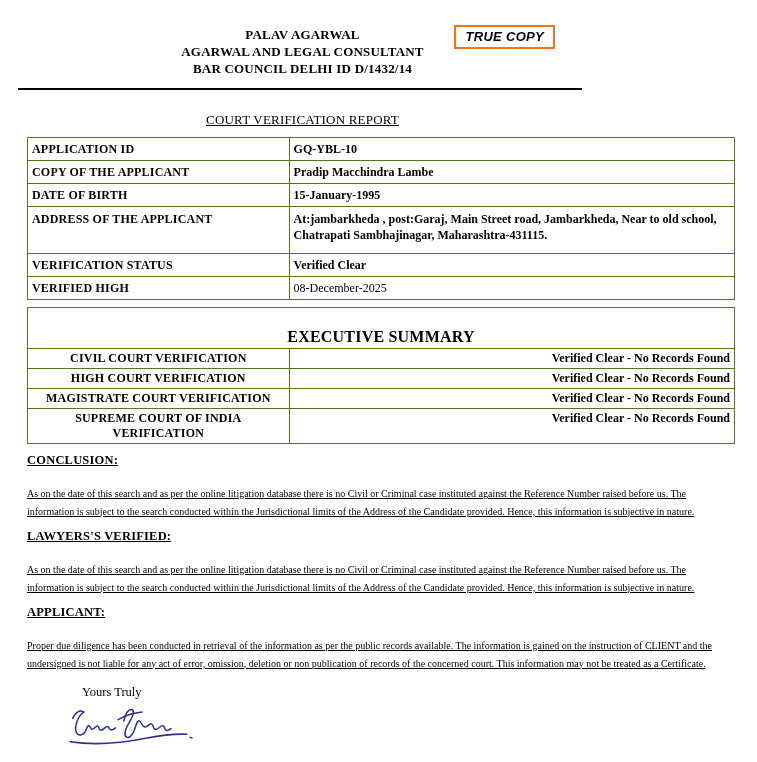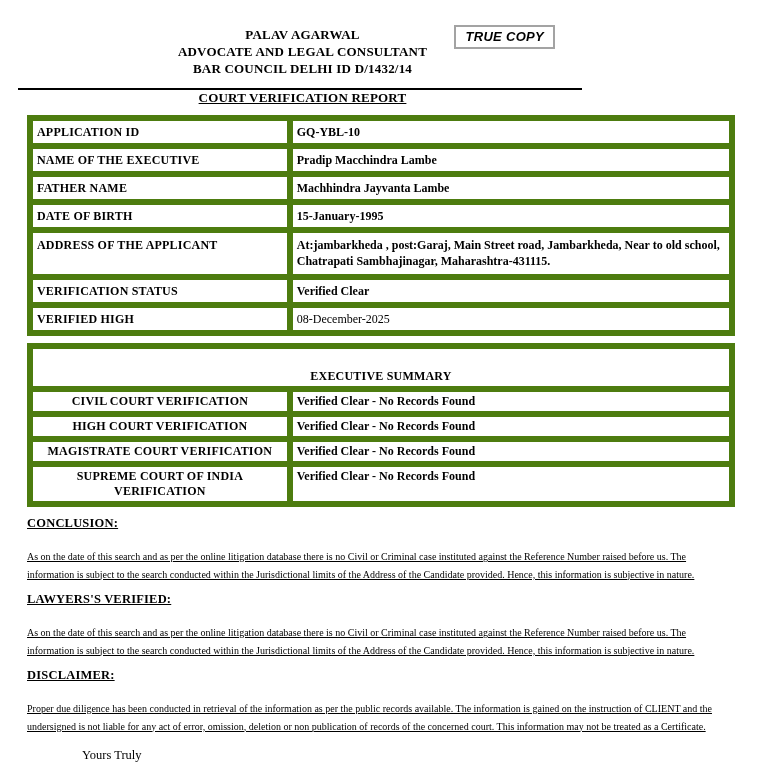--- a/index.html
+++ b/index.html
@@ -16,63 +16,63 @@
     width: 600px;
     height: 762px;
     padding: 26px 22px 0 27px;
   }
   
   .letterhead { text-align: center; line-height: 17px; }
   .letterhead div { font-weight: bold; font-size: 13px; letter-spacing: .2px; }
   .true-copy {
     position: absolute;
     top: 25px; right: 45px;
-    border: 2px solid #a3a3a3;
+    border: 2px solid #f97316;
     padding: 2px 9px 3px 9px;
     font-family: "Liberation Sans", sans-serif;
     font-weight: bold; font-style: italic;
     font-size: 13px; letter-spacing: .3px;
     background: #fff;
   }
   .rule {
     border: none;
     border-top: 2px solid #000;
     margin: 11px -4px 0 -9px;
   }
   .report-title {
     text-align: center;
-    font-weight: bold;
+    font-weight: normal;
     font-size: 13px;
     text-decoration: underline;
-    margin-top: 0;
+    margin-top: 22px;
     letter-spacing: .2px;
   }
   
   table {
     border-collapse: collapse;
     width: 708px;
     table-layout: fixed;
   }
   .details-table { margin-top: 9px; }
-  td, th { border: 6px solid #4d7c0f; font-size: 12px; vertical-align: top; }
+  td, th { border: 1px solid #4d7c0f; font-size: 12px; vertical-align: top; }
   col.c-label { width: 37%; }
   col.c-value { width: 63%; }
   .details-table td { padding: 4px 4px 3px 4px; height: 23px; }
   .details-table td.label { font-weight: bold; letter-spacing: .2px; }
   .details-table td.value { font-weight: bold; }
   .details-table tr.address-row td { height: 47px; line-height: 16px; }
   .details-table tr.verified-date-row td.value { font-weight: normal; }
   .summary-table { margin-top: 7px; }
   .summary-table th.summary-head {
-    text-align: center; font-size: 12px; font-weight: bold;
+    text-align: center; font-size: 16px; font-weight: bold;
     padding: 20px 0 2px 0; letter-spacing: .2px;
   }
   .summary-table td { padding: 2px 4px 2px 4px; height: 19px; text-align: center; }
   .summary-table td.label { font-weight: bold; letter-spacing: .2px; }
-  .summary-table td.value { font-weight: bold; text-align: left; }
+  .summary-table td.value { font-weight: bold; text-align: right; }
   
   .section { margin-top: 9px; }
   .section-heading {
     font-weight: bold;
     font-size: 12.5px;
     text-decoration: underline;
     letter-spacing: .2px;
   }
   .section-body {
     margin-top: 17px;
@@ -85,46 +85,42 @@
   .closing { margin: 13px 0 0 55px; font-size: 12.5px; }
   .signature-wrap { margin: 2px 0 0 30px; height: 48px; }
 </style>
 </head>
 <body>
 
 <div class="page">
 
   <div class="letterhead">
     <div>PALAV AGARWAL</div>
-    <div>ADVOCATE AND LEGAL CONSULTANT</div>
+    <div>AGARWAL AND LEGAL CONSULTANT</div>
     <div>BAR COUNCIL DELHI ID D/1432/14</div>
   </div>
   <div class="true-copy">TRUE COPY</div>
 
   <hr class="rule">
 
   <div class="report-title">COURT VERIFICATION REPORT</div>
 
   <table class="details-table">
     <colgroup>
         <col class="c-label">
         <col class="c-value">
       </colgroup>
     <tbody>
       <tr>
         <td class="label">APPLICATION ID</td>
         <td class="value">GQ-YBL-10</td>
       </tr>
       <tr>
-        <td class="label">NAME OF THE EXECUTIVE</td>
+        <td class="label">COPY OF THE APPLICANT</td>
         <td class="value">Pradip Macchindra Lambe</td>
-      </tr>
-      <tr>
-        <td class="label">FATHER NAME</td>
-        <td class="value">Machhindra Jayvanta Lambe</td>
       </tr>
       <tr>
         <td class="label">DATE OF BIRTH</td>
         <td class="value">15-January-1995</td>
       </tr>
       <tr class="address-row">
         <td class="label">ADDRESS OF THE APPLICANT</td>
         <td class="value">At:jambarkheda , post:Garaj, Main Street road, Jambarkheda, Near to old school, Chatrapati Sambhajinagar, Maharashtra-431115.</td>
       </tr>
       <tr>
@@ -170,21 +166,21 @@
     <div class="section-heading">CONCLUSION:</div>
     <div class="section-body">As on the date of this search and as per the online litigation database there is no Civil or Criminal case instituted against the Reference Number raised before us. The information is subject to the search conducted within the Jurisdictional limits of the Address of the Candidate provided. Hence, this information is subjective in nature.</div>
   </div>
 
   <div class="section">
     <div class="section-heading">LAWYERS'S VERIFIED:</div>
     <div class="section-body">As on the date of this search and as per the online litigation database there is no Civil or Criminal case instituted against the Reference Number raised before us. The information is subject to the search conducted within the Jurisdictional limits of the Address of the Candidate provided. Hence, this information is subjective in nature.</div>
   </div>
 
   <div class="section">
-    <div class="section-heading">DISCLAIMER:</div>
+    <div class="section-heading">APPLICANT:</div>
     <div class="section-body">Proper due diligence has been conducted in retrieval of the information as per the public records available. The information is gained on the instruction of CLIENT and the undersigned is not liable for any act of error, omission, deletion or non publication of records of the concerned court. This information may not be treated as a Certificate.</div>
   </div>
 
   <div class="closing">Yours Truly</div>
 
   <div class="signature-wrap">
     <svg width="155" height="48" viewBox="0 0 240 76">
       <g fill="none" stroke="#2e3192" stroke-width="2.4" stroke-linecap="round" stroke-linejoin="round">
         <path d="M22,26 Q30,10 40,16 Q32,20 28,34 Q24,48 32,52 Q40,54 44,42 Q47,34 50,40 Q52,46 58,40 Q62,35 64,42 Q66,48 73,41 Q78,36 80,42 Q83,47 90,41" stroke="#2e3192"></path>
         <path d="M103,30 Q108,10 116,12 Q122,14 112,32 Q100,52 108,56 Q116,58 122,38 Q126,24 131,34 Q135,43 142,37 Q148,31 150,40 Q152,47 160,40 Q166,34 168,42 Q170,48 178,42" stroke="#2e3192"></path>

